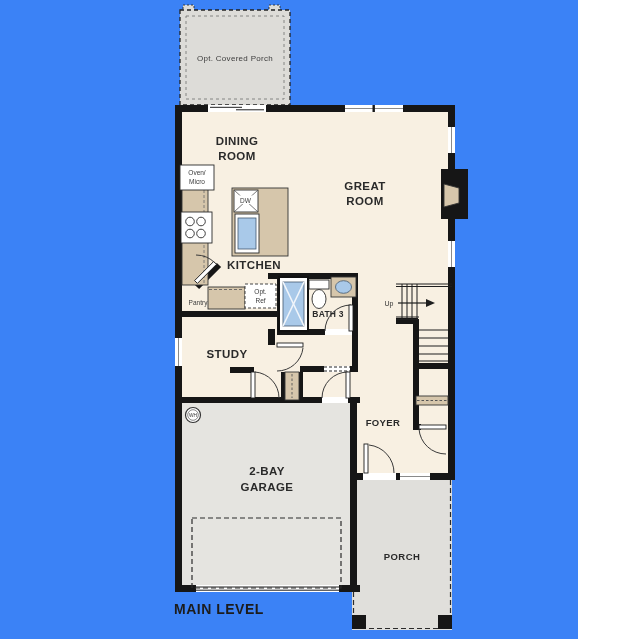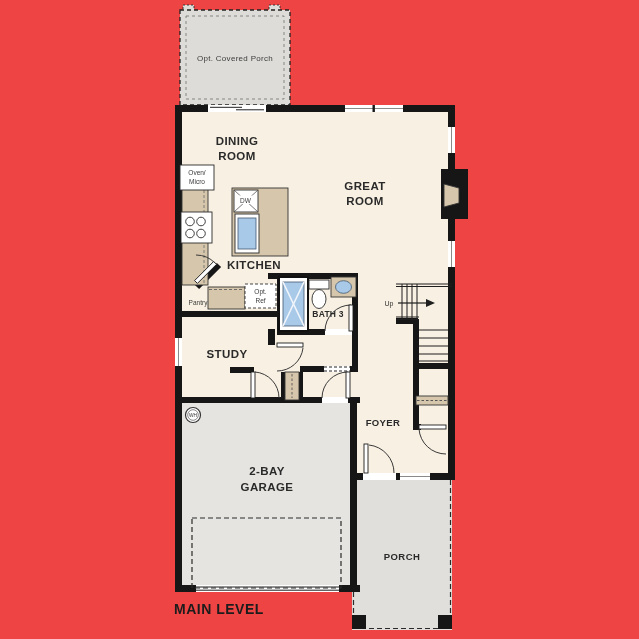--- a/index.html
+++ b/index.html
@@ -1,16 +1,16 @@
 <!DOCTYPE html>
 <html style="--wall: #161616; --floor: #f8f0e2; --garage_floor: #e5e4e0; --porch_floor: #e0dfdb; --opt_porch_floor: #dddcd8; --counter: #d6c6ab; --fixture_blue: #a9c9e9; --label_text: #2a2a2a;"><head>
 <meta charset="utf-8">
 <style>
   html,body{margin:0;padding:0;background:#ffffff;}
-  .stage{position:relative;width:639px;height:639px;background:#ef4444;overflow:hidden;}
+  .stage{position:relative;width:578px;height:639px;background:#3b82f6;overflow:hidden;}
   svg{display:block;}
   text{font-family:"Liberation Sans","DejaVu Sans",sans-serif;fill:var(--label_text);}
   .room-label{font-size:11.5px;font-weight:bold;letter-spacing:.4px;text-anchor:middle;}
   .room-label-sm{font-size:9.5px;font-weight:bold;letter-spacing:.4px;text-anchor:middle;}
   .bath-label{font-size:8.5px;font-weight:bold;letter-spacing:.2px;text-anchor:middle;}
   .small-label{font-size:6.5px;text-anchor:middle;fill:#3a3a3a;}
   .tiny-label{font-size:4.8px;text-anchor:middle;fill:#333;}
   .up-label{font-size:7px;text-anchor:middle;fill:#333;}
   .porch-label{font-size:8px;text-anchor:middle;letter-spacing:.3px;fill:#3c3c3c;}
   .title-label{font-size:14px;font-weight:bold;letter-spacing:.5px;fill:#1c1c1c;}

